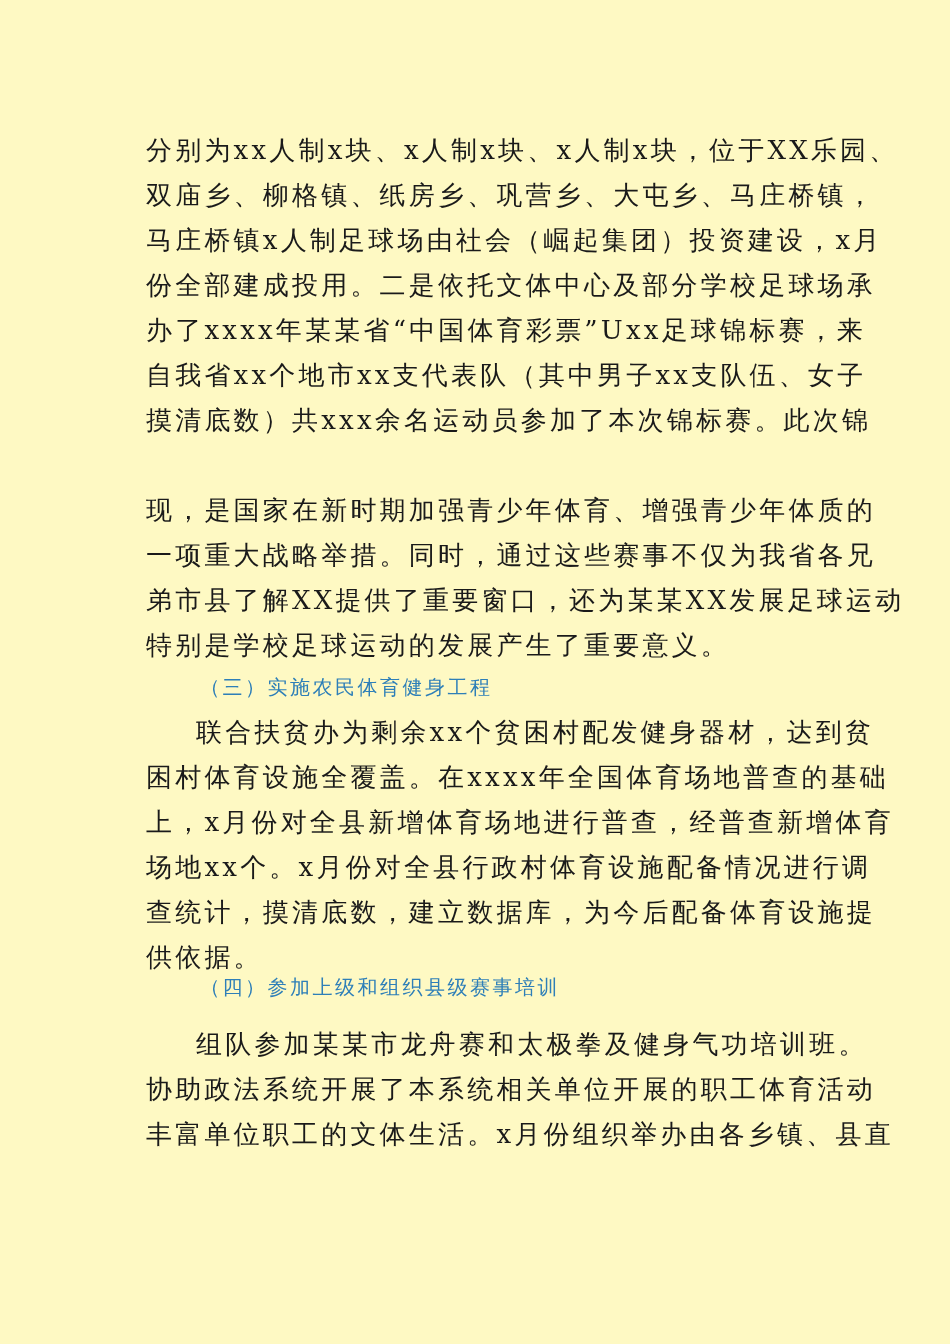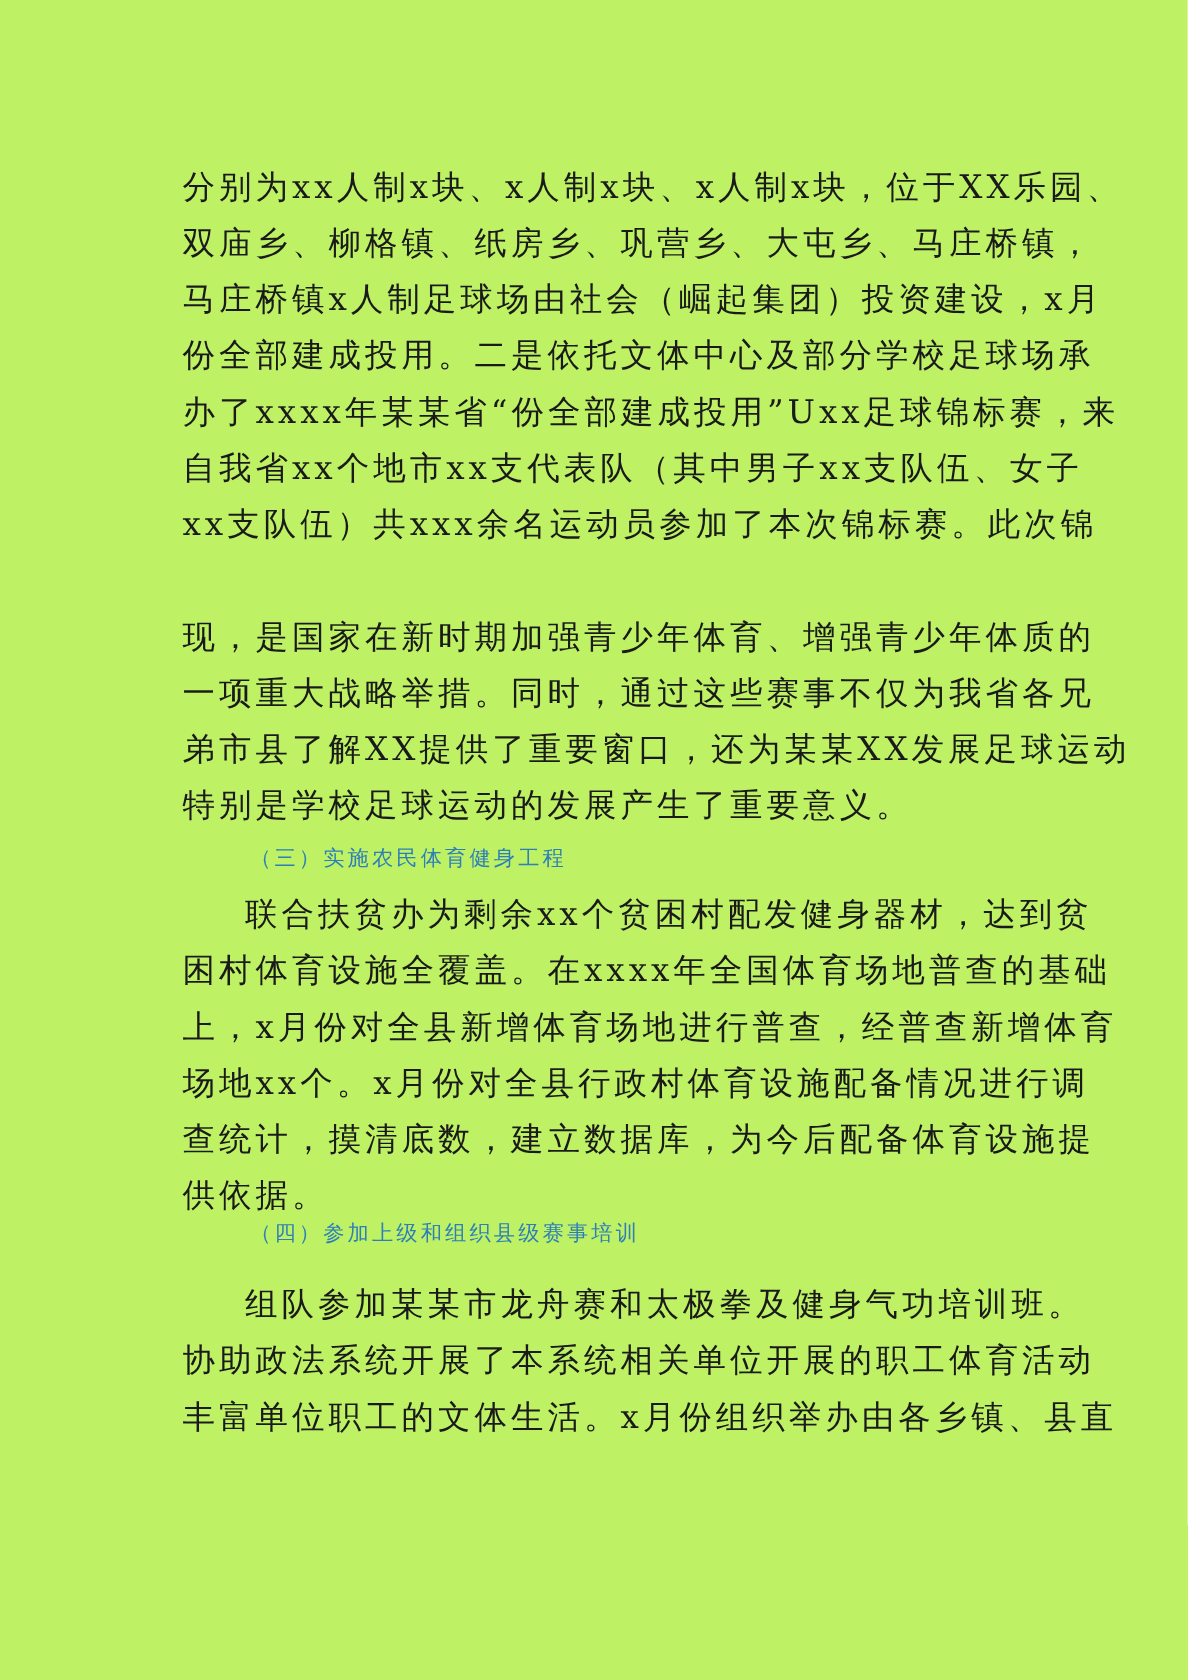--- a/index.html
+++ b/index.html
@@ -1,52 +1,52 @@
 <!DOCTYPE html>
 <html><head>
 <meta charset="utf-8">
 <style>
   html, body { margin: 0; padding: 0; background: #ffffff; }
   body { width: 950px; height: 1344px; position: relative; overflow: hidden; }
   .page {
-    position: absolute; left: 0; top: 0; width: 950px; height: 1344px; background: #bef264;
+    position: absolute; left: 0; top: 0; width: 950px; height: 1344px; background: #fef9c3;
   }
   .line {
     position: absolute;
     left: 146px;
     font-family: "DejaVu Serif", "Liberation Serif", serif;
     font-size: 26px;
     line-height: 30px;
     color: #1a1a1a;
     white-space: nowrap;
     letter-spacing: 3.2px;
   }
   .line.indent { left: 196px; }
   .heading {
     position: absolute;
     left: 200px;
     font-family: Liberation Serif, serif;
-    font-size: 17px;
+    font-size: 20px;
     line-height: 30px;
     white-space: nowrap;
     letter-spacing: 2.5px;
   }
 </style>
 </head>
 <body>
 
 <div class="page">
 
   <div class="line" style="top:135px">分别为xx人制x块、x人制x块、x人制x块，位于XX乐园、</div>
   <div class="line" style="top:180px">双庙乡、柳格镇、纸房乡、巩营乡、大屯乡、马庄桥镇，</div>
   <div class="line" style="top:225px">马庄桥镇x人制足球场由社会（崛起集团）投资建设，x月</div>
   <div class="line" style="top:270px">份全部建成投用。二是依托文体中心及部分学校足球场承</div>
-  <div class="line" style="top:315px">办了xxxx年某某省“份全部建成投用”Uxx足球锦标赛，来</div>
+  <div class="line" style="top:315px">办了xxxx年某某省“中国体育彩票”Uxx足球锦标赛，来</div>
   <div class="line" style="top:360px">自我省xx个地市xx支代表队（其中男子xx支队伍、女子</div>
-  <div class="line" style="top:405px">xx支队伍）共xxx余名运动员参加了本次锦标赛。此次锦</div>
+  <div class="line" style="top:405px">摸清底数）共xxx余名运动员参加了本次锦标赛。此次锦</div>
   <div class="line" style="top:540px">一项重大战略举措。同时，通过这些赛事不仅为我省各兄</div>
   <div class="line" style="top:495px">现，是国家在新时期加强青少年体育、增强青少年体质的</div>
   <div class="line" style="top:585px">弟市县了解XX提供了重要窗口，还为某某XX发展足球运动</div>
   <div class="line" style="top:630px">特别是学校足球运动的发展产生了重要意义。</div>
 
   <div class="heading" style="top:672px; color:#2e7fb8">（三）实施农民体育健身工程</div>
 
   <div class="line indent" style="top:717px">联合扶贫办为剩余xx个贫困村配发健身器材，达到贫</div>
   <div class="line" style="top:762px">困村体育设施全覆盖。在xxxx年全国体育场地普查的基础</div>
   <div class="line" style="top:807px">上，x月份对全县新增体育场地进行普查，经普查新增体育</div>

